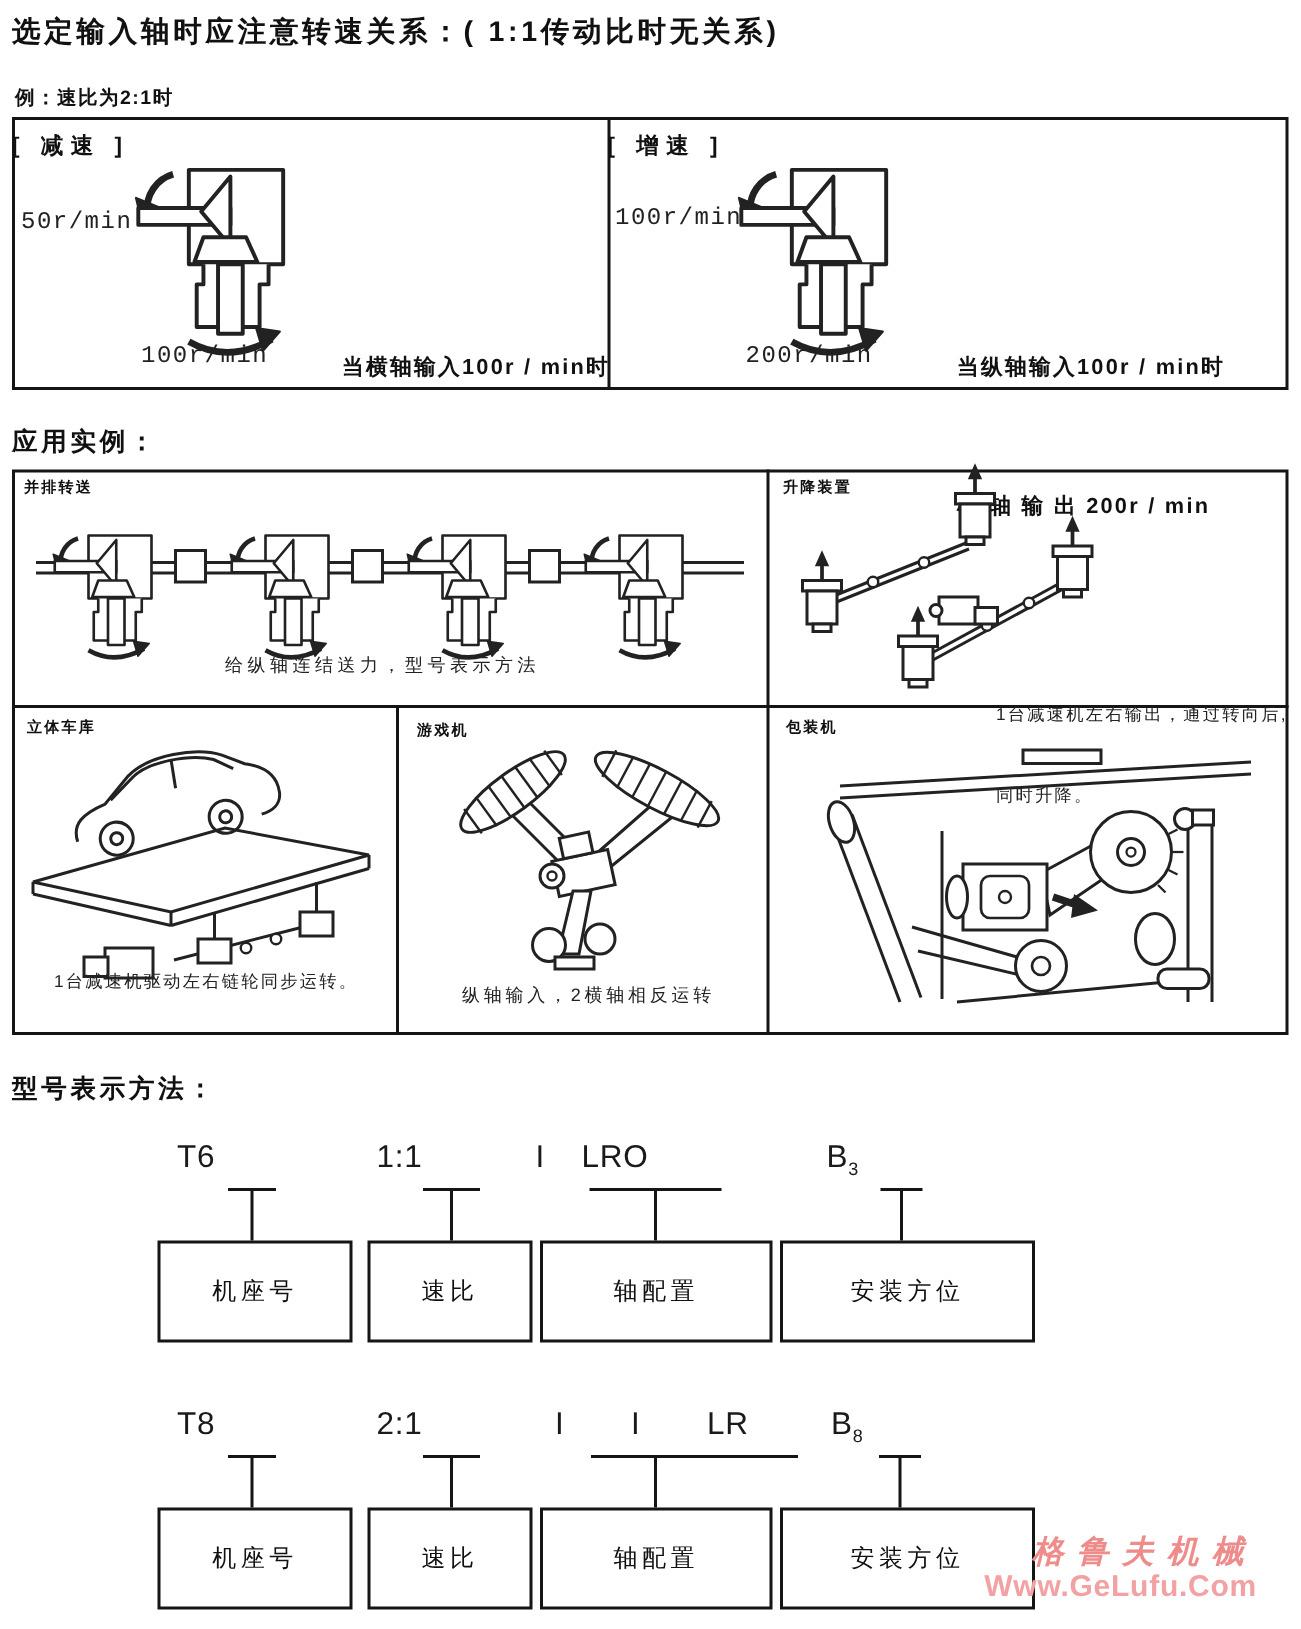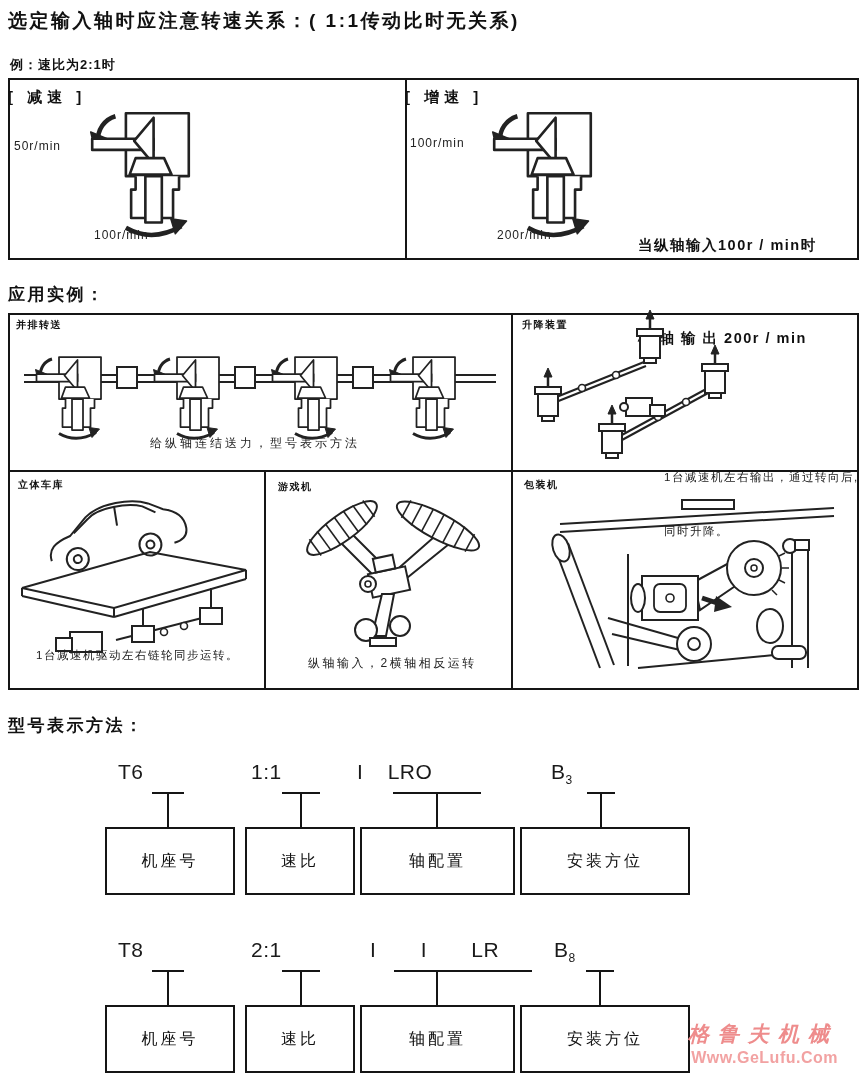--- a/index.html
+++ b/index.html
@@ -6,33 +6,33 @@
   html,body{background:#fff}
   #page{position:relative;width:867px;height:1086px;background:#fff;
         font-family:"Liberation Sans","DejaVu Sans",sans-serif;color:#111;overflow:hidden}
   .abs{position:absolute}
   .line{position:absolute;background:#151515}
   .doc-title{font-size:19px;font-weight:bold;letter-spacing:2.5px;white-space:pre}
   .example{font-size:13px;font-weight:bold;letter-spacing:1px}
   .sec-head{font-size:17px;font-weight:bold;letter-spacing:2.5px}
   .box-outline{position:absolute;border:2px solid #151515}
   .panel-head{position:absolute;font-size:15px;font-weight:bold;letter-spacing:5px;text-align:left}
-  .rpm{position:absolute;font-size:12px;font-family:Liberation Sans, sans-serif;letter-spacing:1px;color:#222}
+  .rpm{position:absolute;font-size:16px;font-family:Liberation Mono, monospace;letter-spacing:1px;color:#222}
   .desc{position:absolute;font-size:14.5px;font-weight:bold;letter-spacing:1.5px;line-height:31px;white-space:pre}
   .cell-title{position:absolute;font-size:10px;font-weight:bold;letter-spacing:1.5px}
   .cap{position:absolute;font-size:12px;letter-spacing:3px;color:#222;white-space:pre}
   .cap-sm{position:absolute;font-size:11.5px;letter-spacing:1.5px;color:#222;line-height:18px;white-space:pre}
   .code{position:absolute;font-size:21px;letter-spacing:.5px;text-align:left;white-space:pre;color:#1a1a1a}
   .code sub{font-size:12px}
   .mbox{position:absolute;border:2px solid #151515;display:flex;align-items:center;justify-content:center;
         font-size:16px;letter-spacing:3px;color:#111}
   .wm{position:absolute;text-align:right}
   .wm1{font-family:"DejaVu Serif","Liberation Serif",serif;font-style:italic;font-weight:bold;
        font-size:21px;letter-spacing:9px;line-height:25px}
-  .wm2{font-size:16px;font-weight:bold;letter-spacing:.5px;line-height:24px}
+  .wm2{font-size:20px;font-weight:bold;letter-spacing:.5px;line-height:24px}
   svg.diag{position:absolute;overflow:visible}
 </style>
 </head>
 <body>
 
 <div id="page">
 
   <svg width="0" height="0" style="position:absolute">
     <defs>
       <g id="gearbox">
@@ -65,20 +65,21 @@
   <div class="box-outline" style="left:8px;top:78px;width:851px;height:182px"></div>
   <div class="line" style="left:405px;top:78px;width:2px;height:182px"></div>
 
   <div class="panel-head" style="left:8px;top:88px;width:397px">[ 减速 ]</div>
   <svg class="diag" style="left:66px;top:104px" width="140" height="145" viewBox="0 0 187 193">
     <use href="#gearbox" transform="translate(30,2)"></use>
   </svg>
   <div class="rpm" style="left:14px;top:139px">50r/min</div>
   <div class="rpm" style="left:94px;top:228px">100r/min</div>
   <div class="desc" style="left:228px;top:168px">
+    <div>当横轴输入100r / min时</div>
   </div>
 
   <div class="panel-head" style="left:405px;top:88px;width:454px">[ 增速 ]</div>
   <svg class="diag" style="left:468px;top:104px" width="140" height="145" viewBox="0 0 187 193">
     <use href="#gearbox" transform="translate(30,2)"></use>
   </svg>
   <div class="rpm" style="left:410px;top:136px">100r/min</div>
   <div class="rpm" style="left:497px;top:228px">200r/min</div>
   <div class="desc" style="left:638px;top:168px">
     <div>当纵轴输入100r / min时</div>

